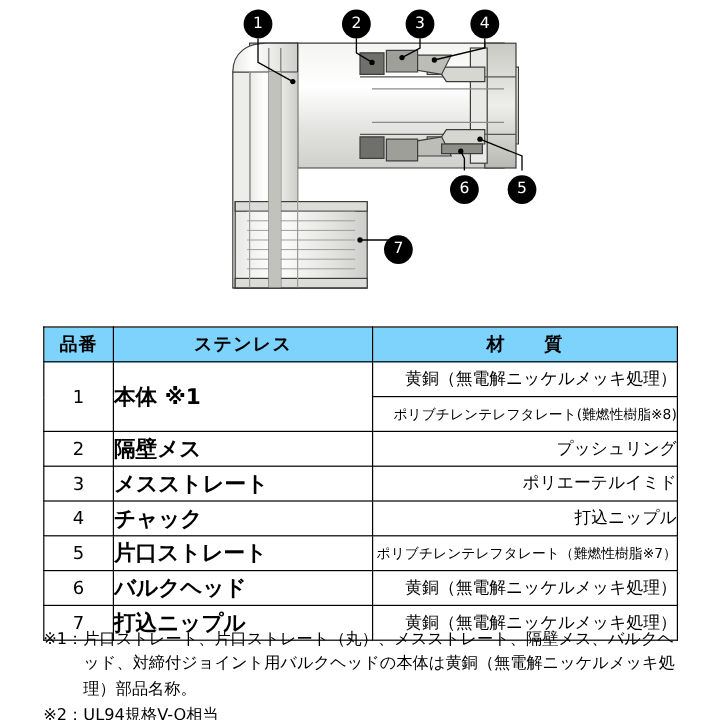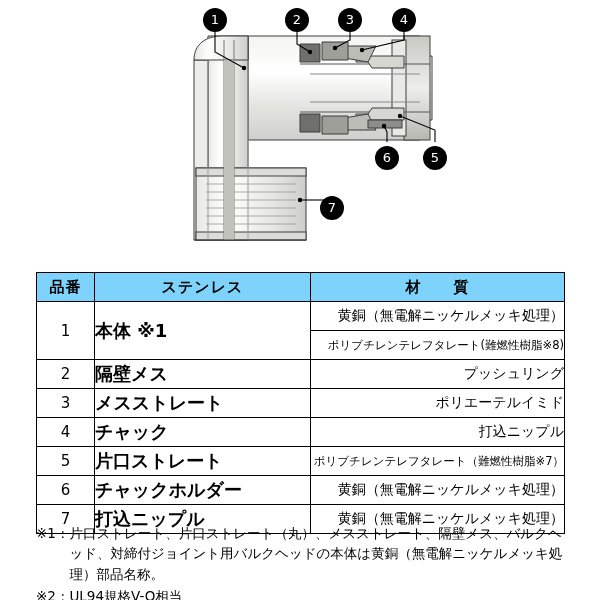--- a/index.html
+++ b/index.html
@@ -260,21 +260,21 @@
           <td class="name">チャック</td>
           <td class="mat">打込ニップル</td>
         </tr>
         <tr>
           <td class="no">5</td>
           <td class="name">片口ストレート</td>
           <td class="mat small">ポリブチレンテレフタレート（難燃性樹脂※7）</td>
         </tr>
         <tr>
           <td class="no">6</td>
-          <td class="name">チャックホルダー</td>
+          <td class="name">バルクヘッド</td>
           <td class="mat">黄銅（無電解ニッケルメッキ処理）</td>
         </tr>
         <tr>
           <td class="no">7</td>
           <td class="name">打込ニップル</td>
           <td class="mat">黄銅（無電解ニッケルメッキ処理）</td>
         </tr>
       </tbody>
     </table>
   </div>

